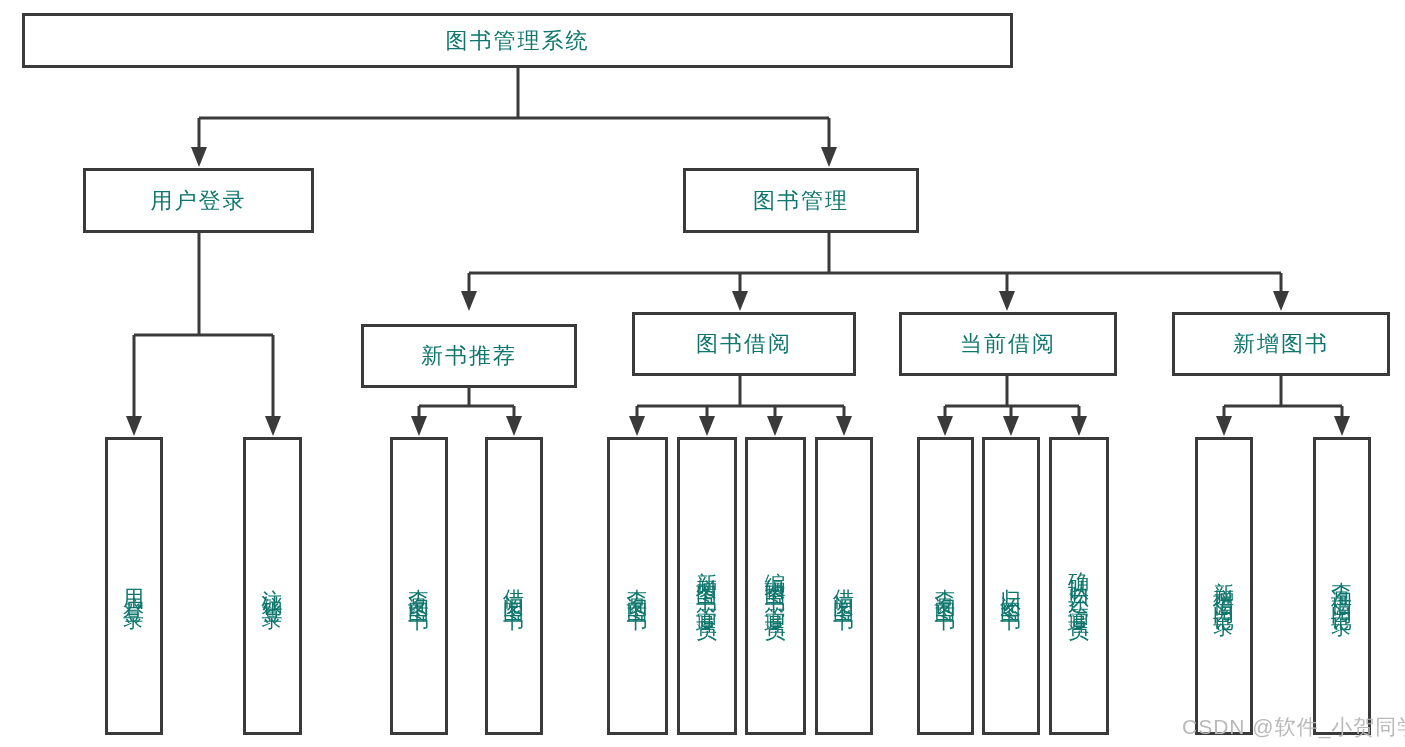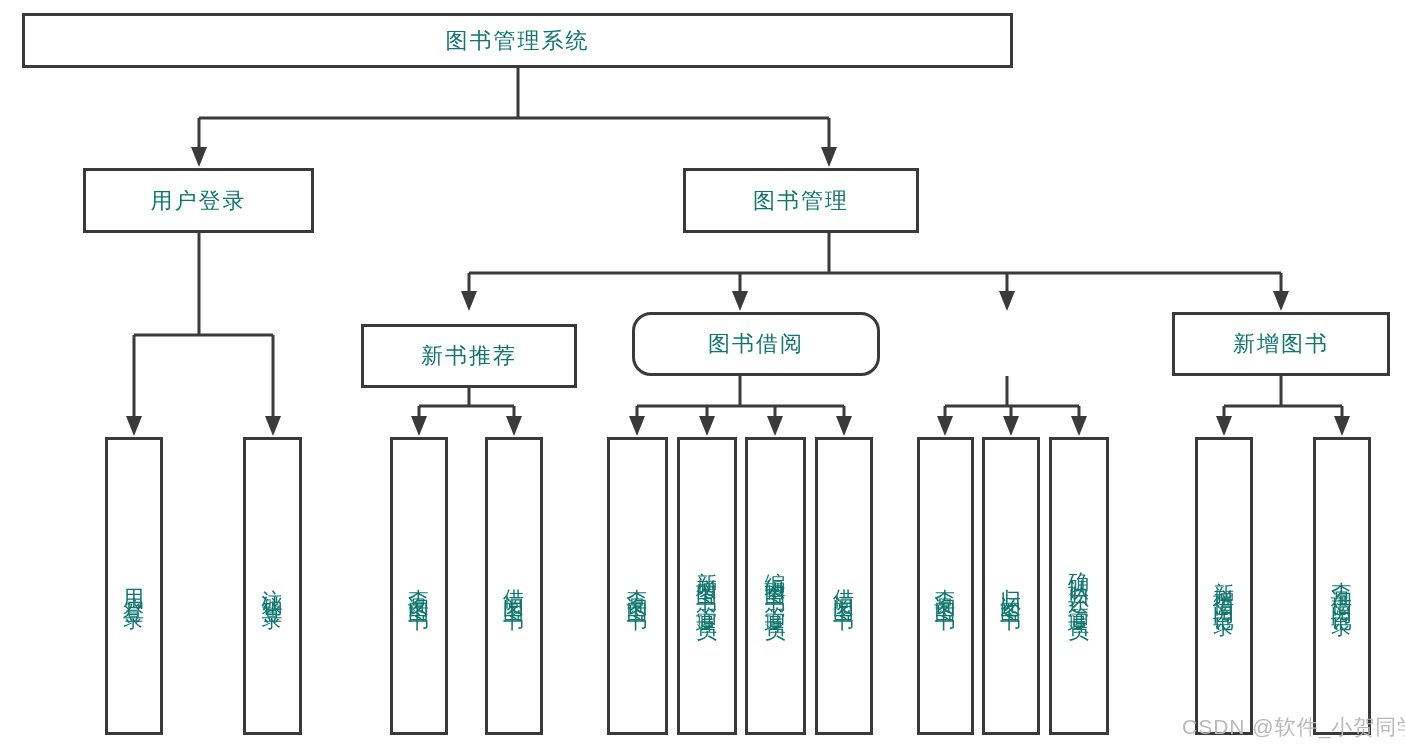--- a/index.html
+++ b/index.html
@@ -112,21 +112,22 @@
       <polygon points="1334,416 1350,416 1342,436"></polygon>
     </g>
   </svg>
 
   <div class="node h-node" style="left:22px; top:13px; width:991px; height:55px;">图书管理系统</div>
 
   <div class="node h-node" style="left:83px; top:168px; width:231px; height:65px;">用户登录</div>
   <div class="node h-node" style="left:683px; top:168px; width:236px; height:65px;">图书管理</div>
 
   <div class="node h-node" style="left:361px; top:324px; width:216px; height:64px;">新书推荐</div>
-  <div class="node h-node" style="left:632px; top:312px; width:248px; height:64px;border-radius:19px;">图书借阅</div>
+  <div class="node h-node" style="left:632px; top:312px; width:224px; height:64px;">图书借阅</div>
+  <div class="node h-node" style="left:899px; top:312px; width:218px; height:64px;">当前借阅</div>
   <div class="node h-node" style="left:1172px; top:312px; width:218px; height:64px;">新增图书</div>
 
   <div class="node v-node" style="left:105px; top:437px; width:58px; height:298px;">用户登录</div>
   <div class="node v-node" style="left:243px; top:437px; width:59px; height:298px;">注销登录</div>
 
   <div class="node v-node" style="left:390px; top:437px; width:58px; height:298px;">查询图书</div>
   <div class="node v-node" style="left:485px; top:437px; width:58px; height:298px;">借阅图书</div>
 
   <div class="node v-node" style="left:607px; top:437px; width:61px; height:298px;">查询图书</div>
   <div class="node v-node" style="left:677px; top:437px; width:60px; height:298px;">新增图书（管理员）</div>

